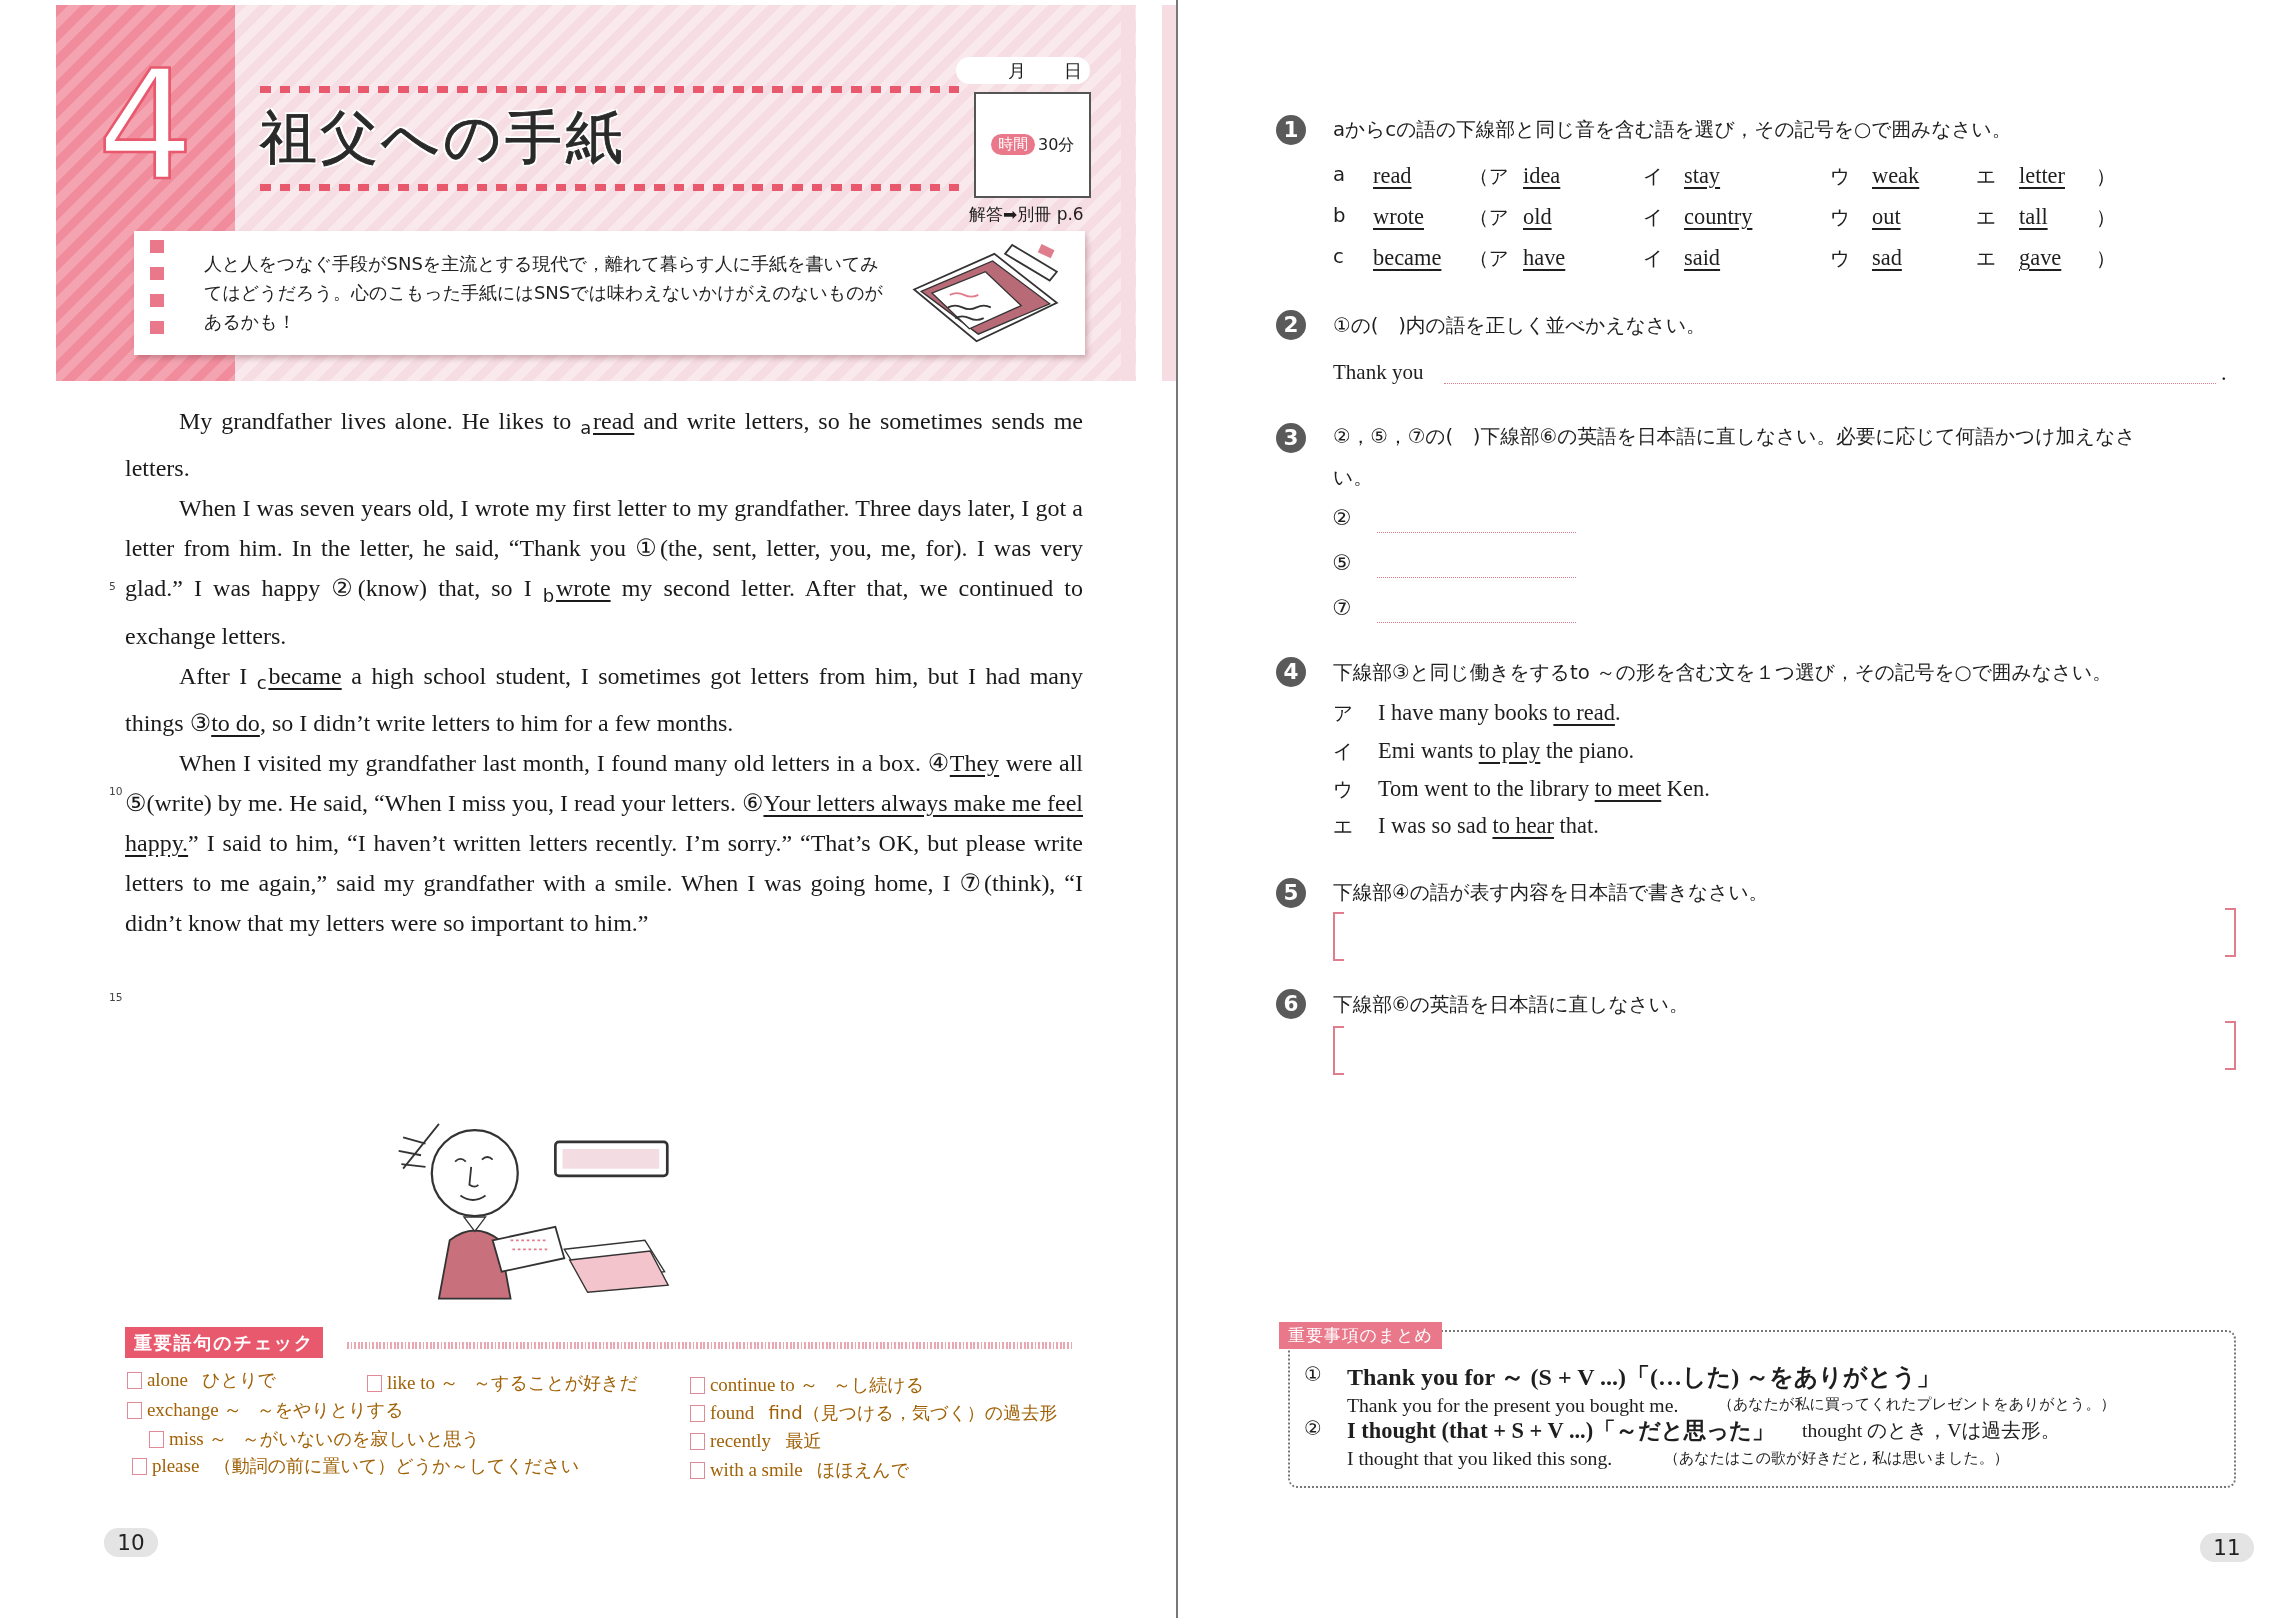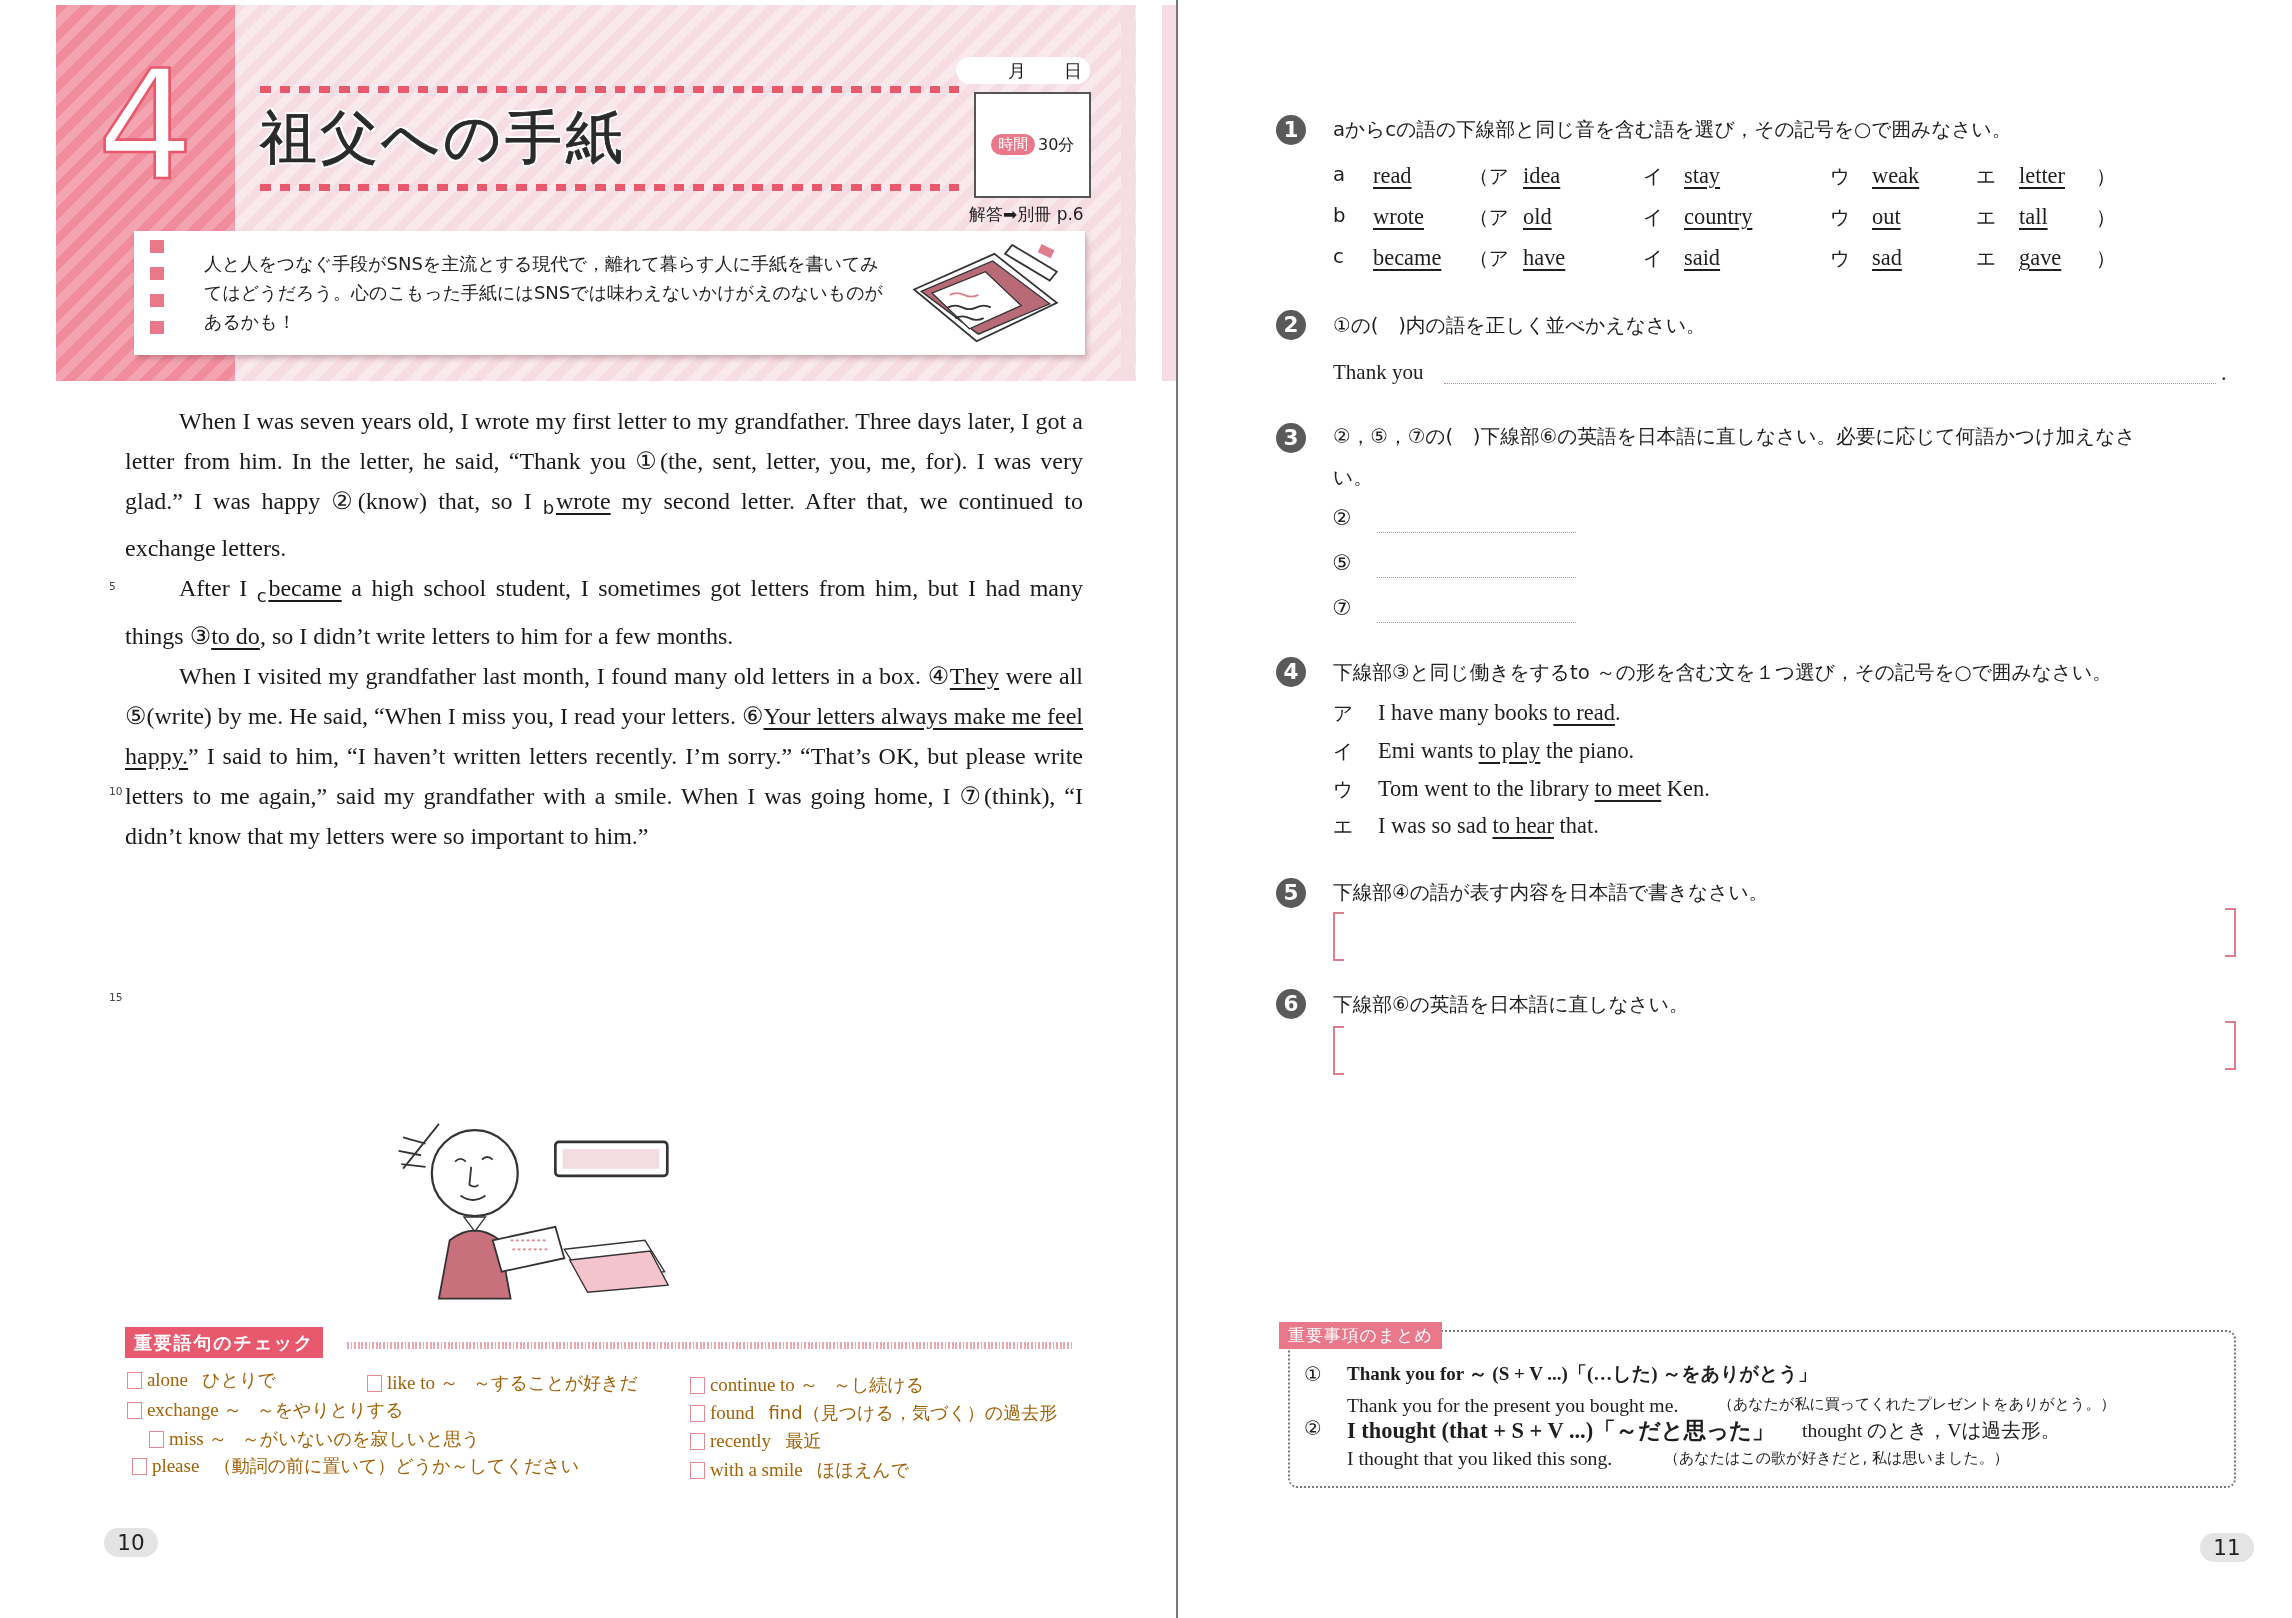--- a/index.html
+++ b/index.html
@@ -169,20 +169,21 @@
     <polygon points="28,62 108,28 172,76 92,110" fill="#b86a77" stroke="#333" stroke-width="1.5"></polygon>
     <polygon points="40,64 100,40 140,78 82,104" fill="#ffffff" stroke="#333" stroke-width="1.5"></polygon>
     <path d="M60,66 q8,-4 16,0 t16,0" stroke="#e07d8d" fill="none" stroke-width="2"></path>
     <path d="M58,80 q8,-4 16,0 t16,0 t16,0" stroke="#333" fill="none" stroke-width="2"></path>
     <path d="M66,92 q8,-4 16,0 t16,0" stroke="#333" fill="none" stroke-width="2"></path>
     <polygon points="130,10 180,40 172,50 122,20" fill="#ffffff" stroke="#333" stroke-width="2"></polygon>
     <rect x="160" y="12" width="16" height="10" fill="#e07d8d" transform="rotate(25 168 17)"></rect>
   </svg>
 
   <div id="passage" class="serif">
+    <p><span>My grandfather lives alone. He likes to </span><span class="mark">a</span><span class="u">read</span><span> and write letters, so he sometimes sends me letters.</span></p>
     <p><span>When I was seven years old, I wrote my first letter to my grandfather. Three days later, I got a letter from him. In the letter, he said, “Thank you </span><span>①</span><span>(the, sent, letter, you, me, for). I was very glad.” I was happy </span><span>②</span><span>(know) that, so I </span><span class="mark">b</span><span class="u">wrote</span><span> my second letter. After that, we continued to exchange letters.</span></p>
     <p><span>After I </span><span class="mark">c</span><span class="u">became</span><span> a high school student, I sometimes got letters from him, but I had many things </span><span>③</span><span class="u">to do</span><span>, so I didn’t write letters to him for a few months.</span></p>
     <p><span>When I visited my grandfather last month, I found many old letters in a box. </span><span>④</span><span class="u">They</span><span> were all </span><span>⑤</span><span>(write) by me. He said, “When I miss you, I read your letters. </span><span>⑥</span><span class="u">Your letters always make me feel happy.</span><span>” I said to him, “I haven’t written letters recently. I’m sorry.” “That’s OK, but please write letters to me again,” said my grandfather with a smile. When I was going home, I </span><span>⑦</span><span>(think), “I didn’t know that my letters were so important to him.”</span></p>
   </div>
   <span class="line-num" style="top:580px;">5</span>
   <span class="line-num" style="top:785px;">10</span>
   <span class="line-num" style="top:991px;">15</span>
 
   <svg id="grandpa-illustration" viewBox="0 0 320 220">
     <path d="M20,70 L60,20 M15,50 L40,55 M18,65 L45,68 M20,35 L45,42" stroke="#333" stroke-width="2" fill="none"></path>
@@ -297,21 +298,21 @@
   <div class="q-badge" style="left:1276px; top:989px;">6</div>
   <div class="q-text" style="left:1333px; top:991px;">下線部⑥の英語を日本語に直しなさい。</div>
   <div class="bracket l" style="left:1333px; top:1026px;"></div>
   <div class="bracket r" style="left:2225px; top:1021px;"></div>
   <div class="abs" style="left:1347px; top:1026px; width:874px; height:45px;"></div>
 
   <div id="summary-box"></div>
   <div id="summary-label">重要事項のまとめ</div>
 
   <span class="sum-line" style="left:1304px; top:1363px; font-size:19.7px;">①</span>
-  <span class="sum-line serif" style="left:1347px; top:1361px; font-size:19px; font-weight:bold;">Thank you for ～ (S + V ...)「(…した) ～をありがとう」</span>
+  <span class="sum-line serif" style="left:1347px; top:1361px; font-size:24px; font-weight:bold;">Thank you for ～ (S + V ...)「(…した) ～をありがとう」</span>
   <span class="sum-line serif" style="left:1347px; top:1394px; font-size:19.7px;">Thank you for the present you bought me.</span>
   <span class="sum-line" style="left:1718px; top:1395px; font-size:15px;">（あなたが私に買ってくれたプレゼントをありがとう。）</span>
 
   <span class="sum-line" style="left:1304px; top:1417px; font-size:19.7px;">②</span>
   <span class="sum-line serif" style="left:1347px; top:1415px; font-size:22.4px; font-weight:bold;">I thought (that + S + V ...)「～だと思った」</span>
   <span class="sum-line serif" style="left:1802px; top:1417px; font-size:19.7px;">thought のとき，Vは過去形。</span>
   <span class="sum-line serif" style="left:1347px; top:1447px; font-size:19.7px;">I thought that you liked this song.</span>
   <span class="sum-line" style="left:1664px; top:1449px; font-size:15px;">（あなたはこの歌が好きだと, 私は思いました。）</span>
 
   <div class="page-num" style="left:2200px; top:1533px;">11</div>

